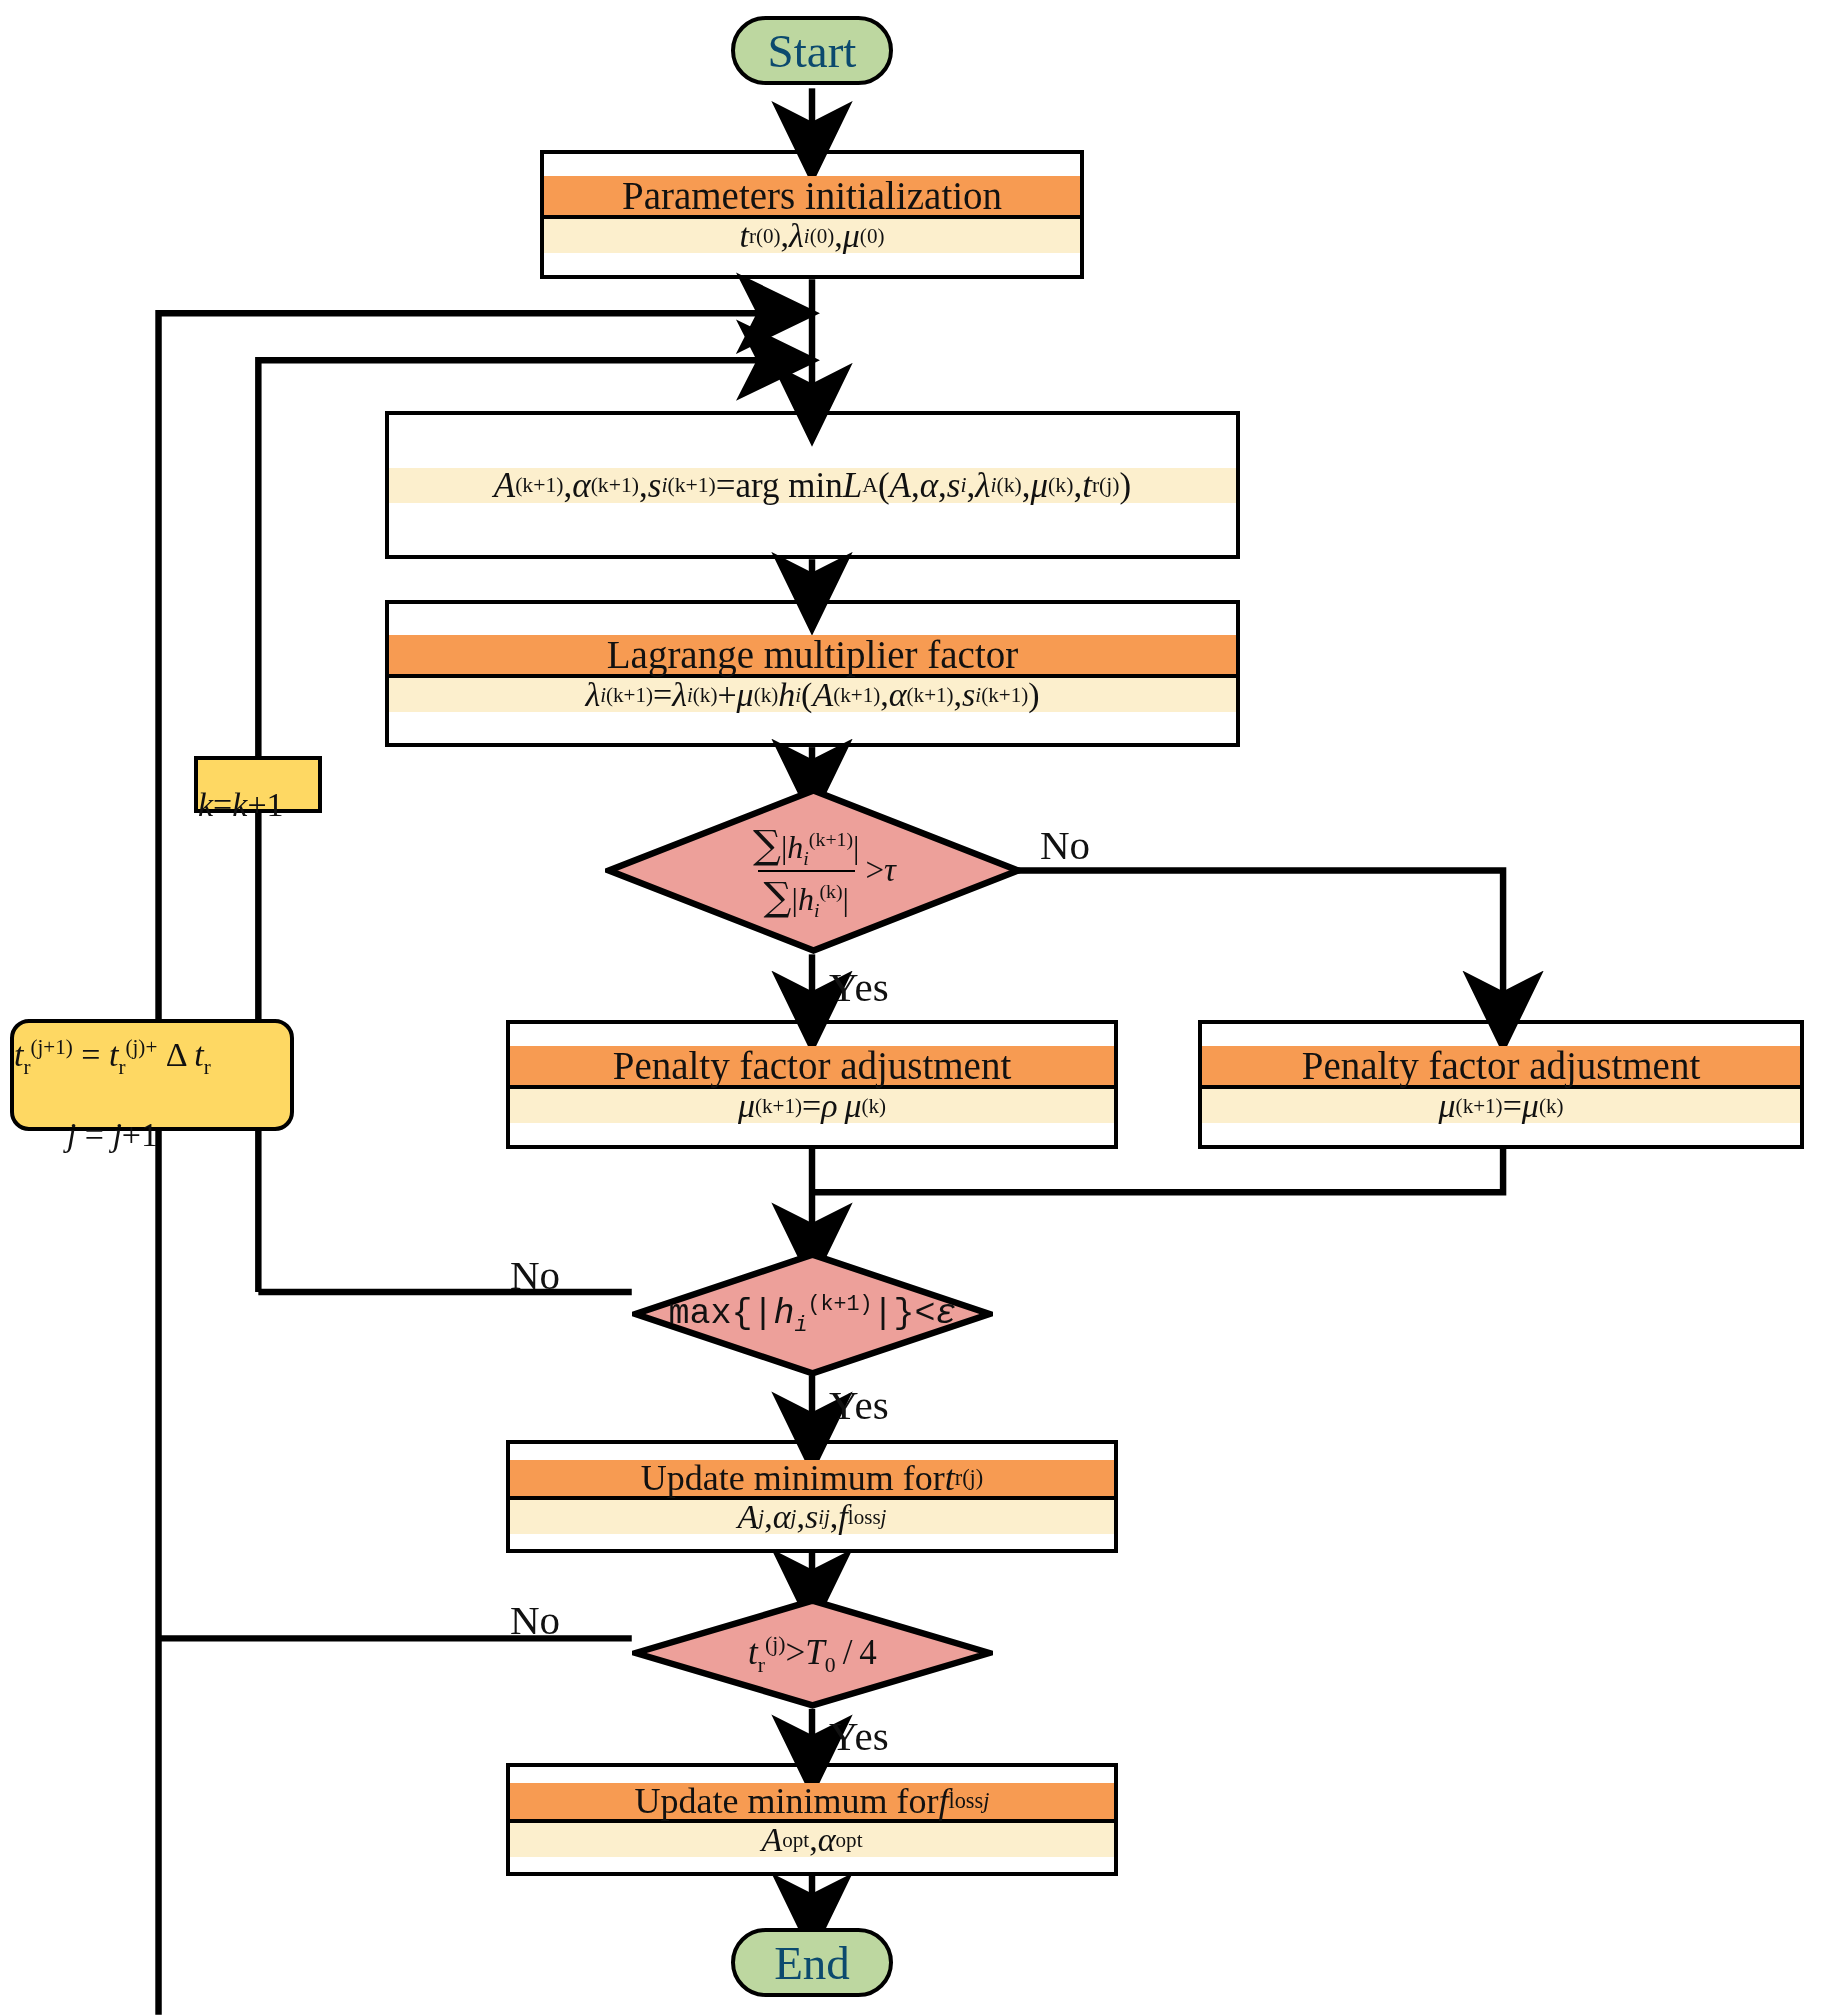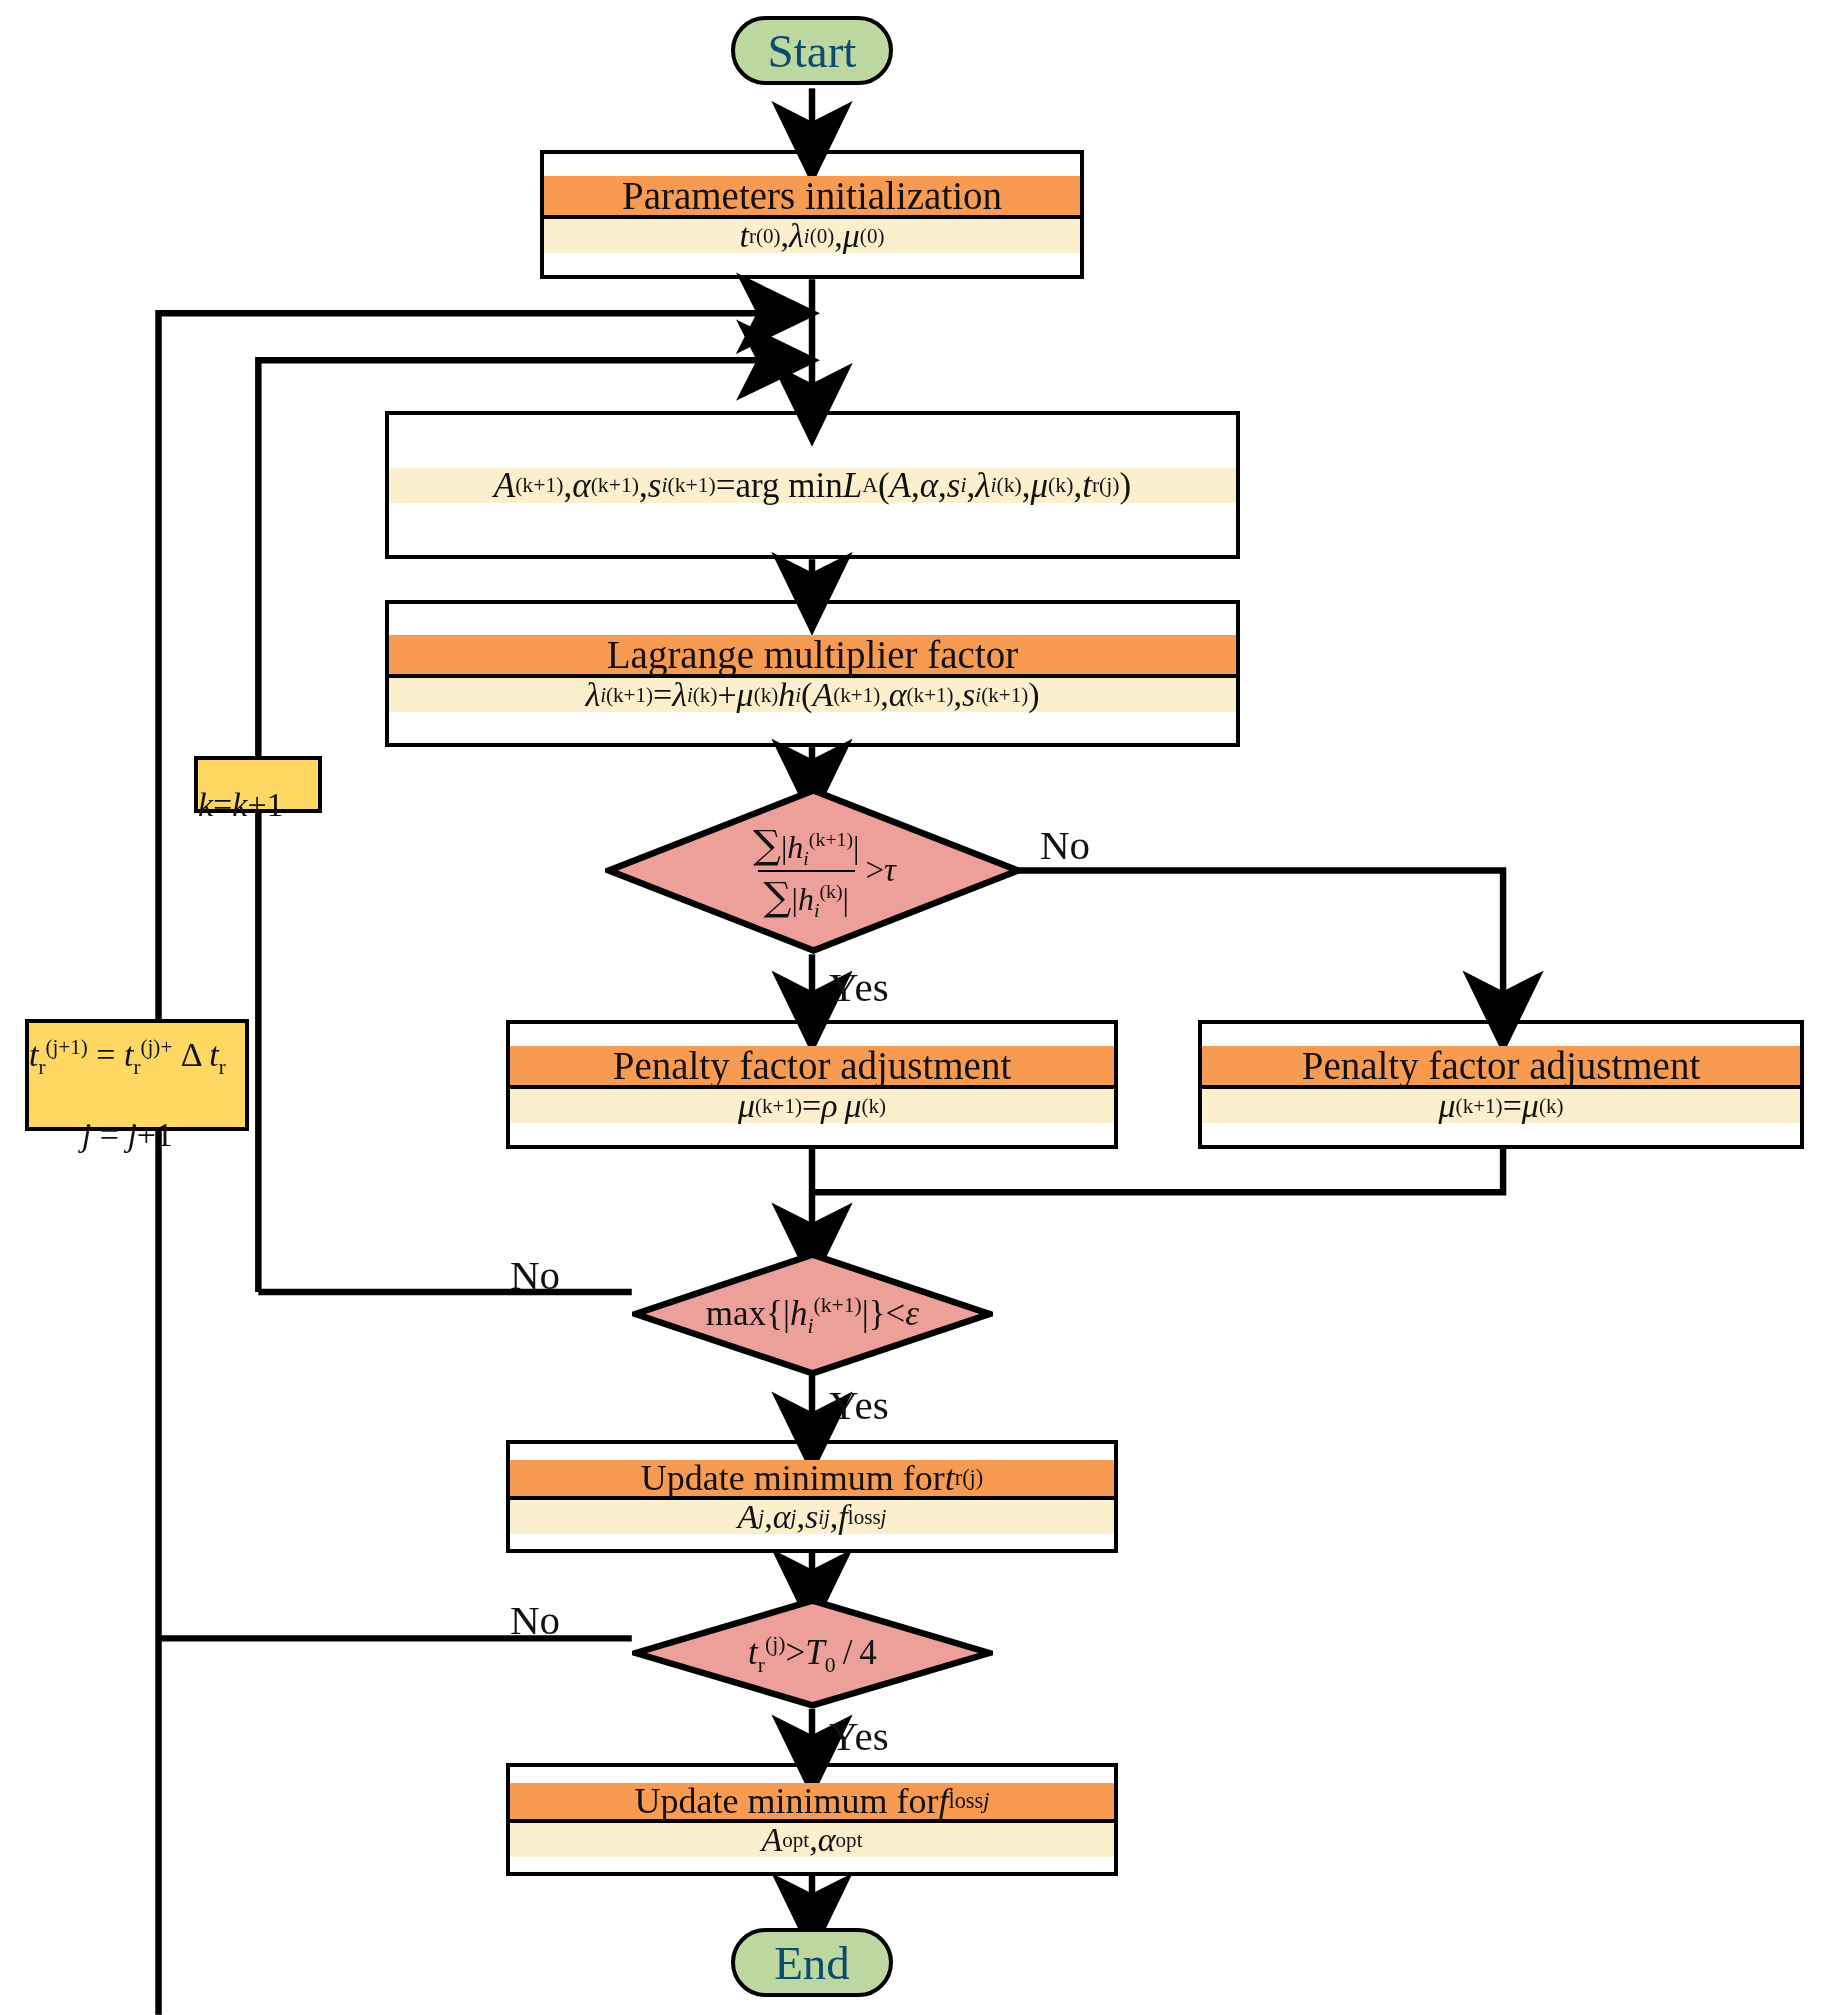--- a/index.html
+++ b/index.html
@@ -192,21 +192,21 @@
       <span class="mi">λ</span><sub class="mi">i</sub><sup>(k+1)</sup>=<span class="mi">λ</span><sub class="mi">i</sub><sup>(k)</sup>+<span class="mi">μ</span><sup>(k)</sup><span class="mi">h</span><sub class="mi">i</sub>(<span class="mi">A</span><sup>(k+1)</sup>,<span class="mi">α</span><sup>(k+1)</sup>,<span class="mi">s</span><sub class="mi">i</sub><sup>(k+1)</sup>)
     </div>
   </div>
 
   <div class="node yellow" style="left:194px; top:756px; width:128px; height:57px; border-width:4.7px;">
     <span>
       <span class="mi">k</span>=<span class="mi">k</span>+1
     </span>
   </div>
 
-  <div class="node yellow" style="left:25px; top:1019px; width:224px; height:112px; border-width:4.7px;">
+  <div class="node yellow" style="left:10px; top:1019px; width:284px; height:112px; border-width:4.7px;border-radius:19px;">
     <span style="text-align:center;">
       <span class="mi">t</span><sub class="up">r</sub><sup>(j+1)</sup> = <span class="mi">t</span><sub class="up">r</sub><sup>(j)+</sup> Δ <span class="mi">t</span><sub class="up">r</sub><br>
       <span class="mi">j</span> = <span class="mi">j</span>+1
     </span>
   </div>
 
   <div class="diamond-wrap" style="left:605px; top:787px; width:417px; height:167px;">
     <svg width="417" height="167" viewBox="0 0 710 285" xmlns="http://www.w3.org/2000/svg">
       <polygon points="355,6 704,142.5 355,279 6,142.5" fill="#eda09a" stroke="#000" stroke-width="11"></polygon>
     </svg>
@@ -233,21 +233,21 @@
     <div class="proc-body">
       <span class="mi">μ</span><sup>(k+1)</sup>=<span class="mi">μ</span><sup>(k)</sup>
     </div>
   </div>
 
   <div class="diamond-wrap" style="left:632px; top:1251px; width:361px; height:126px;">
     <svg width="361" height="126" viewBox="0 0 614 214" xmlns="http://www.w3.org/2000/svg">
       <polygon points="307,6 608,107 307,208 6,107" fill="#eda09a" stroke="#000" stroke-width="11"></polygon>
     </svg>
     <div class="diamond-label">
-      <span style="font-size:35px;">max{|<span class="mi">h</span><sub class="mi">i</sub><sup>(k+1)</sup>|}&lt;<span class="mi">ε</span></span>
+      <span style="font-size:35px;font-family:Liberation Mono, monospace;">max{|<span class="mi">h</span><sub class="mi">i</sub><sup>(k+1)</sup>|}&lt;<span class="mi">ε</span></span>
     </div>
   </div>
 
   <div class="node" style="left:506px; top:1440px; width:612px; height:113px;">
     <div class="proc-head" style="font-size:36px;">
       Update minimum for <span class="mi">t</span><sub class="up">r</sub><sup>(j)</sup>
     </div>
     <div class="proc-body">
       <span class="mi">A</span><sub class="mi">j</sub>, <span class="mi">α</span><sub class="mi">j</sub>, <span class="mi">s</span><sub class="mi">ij</sub>, <span class="mi">f</span><sub class="up">loss</sub><sub class="mi">j</sub>
     </div>

